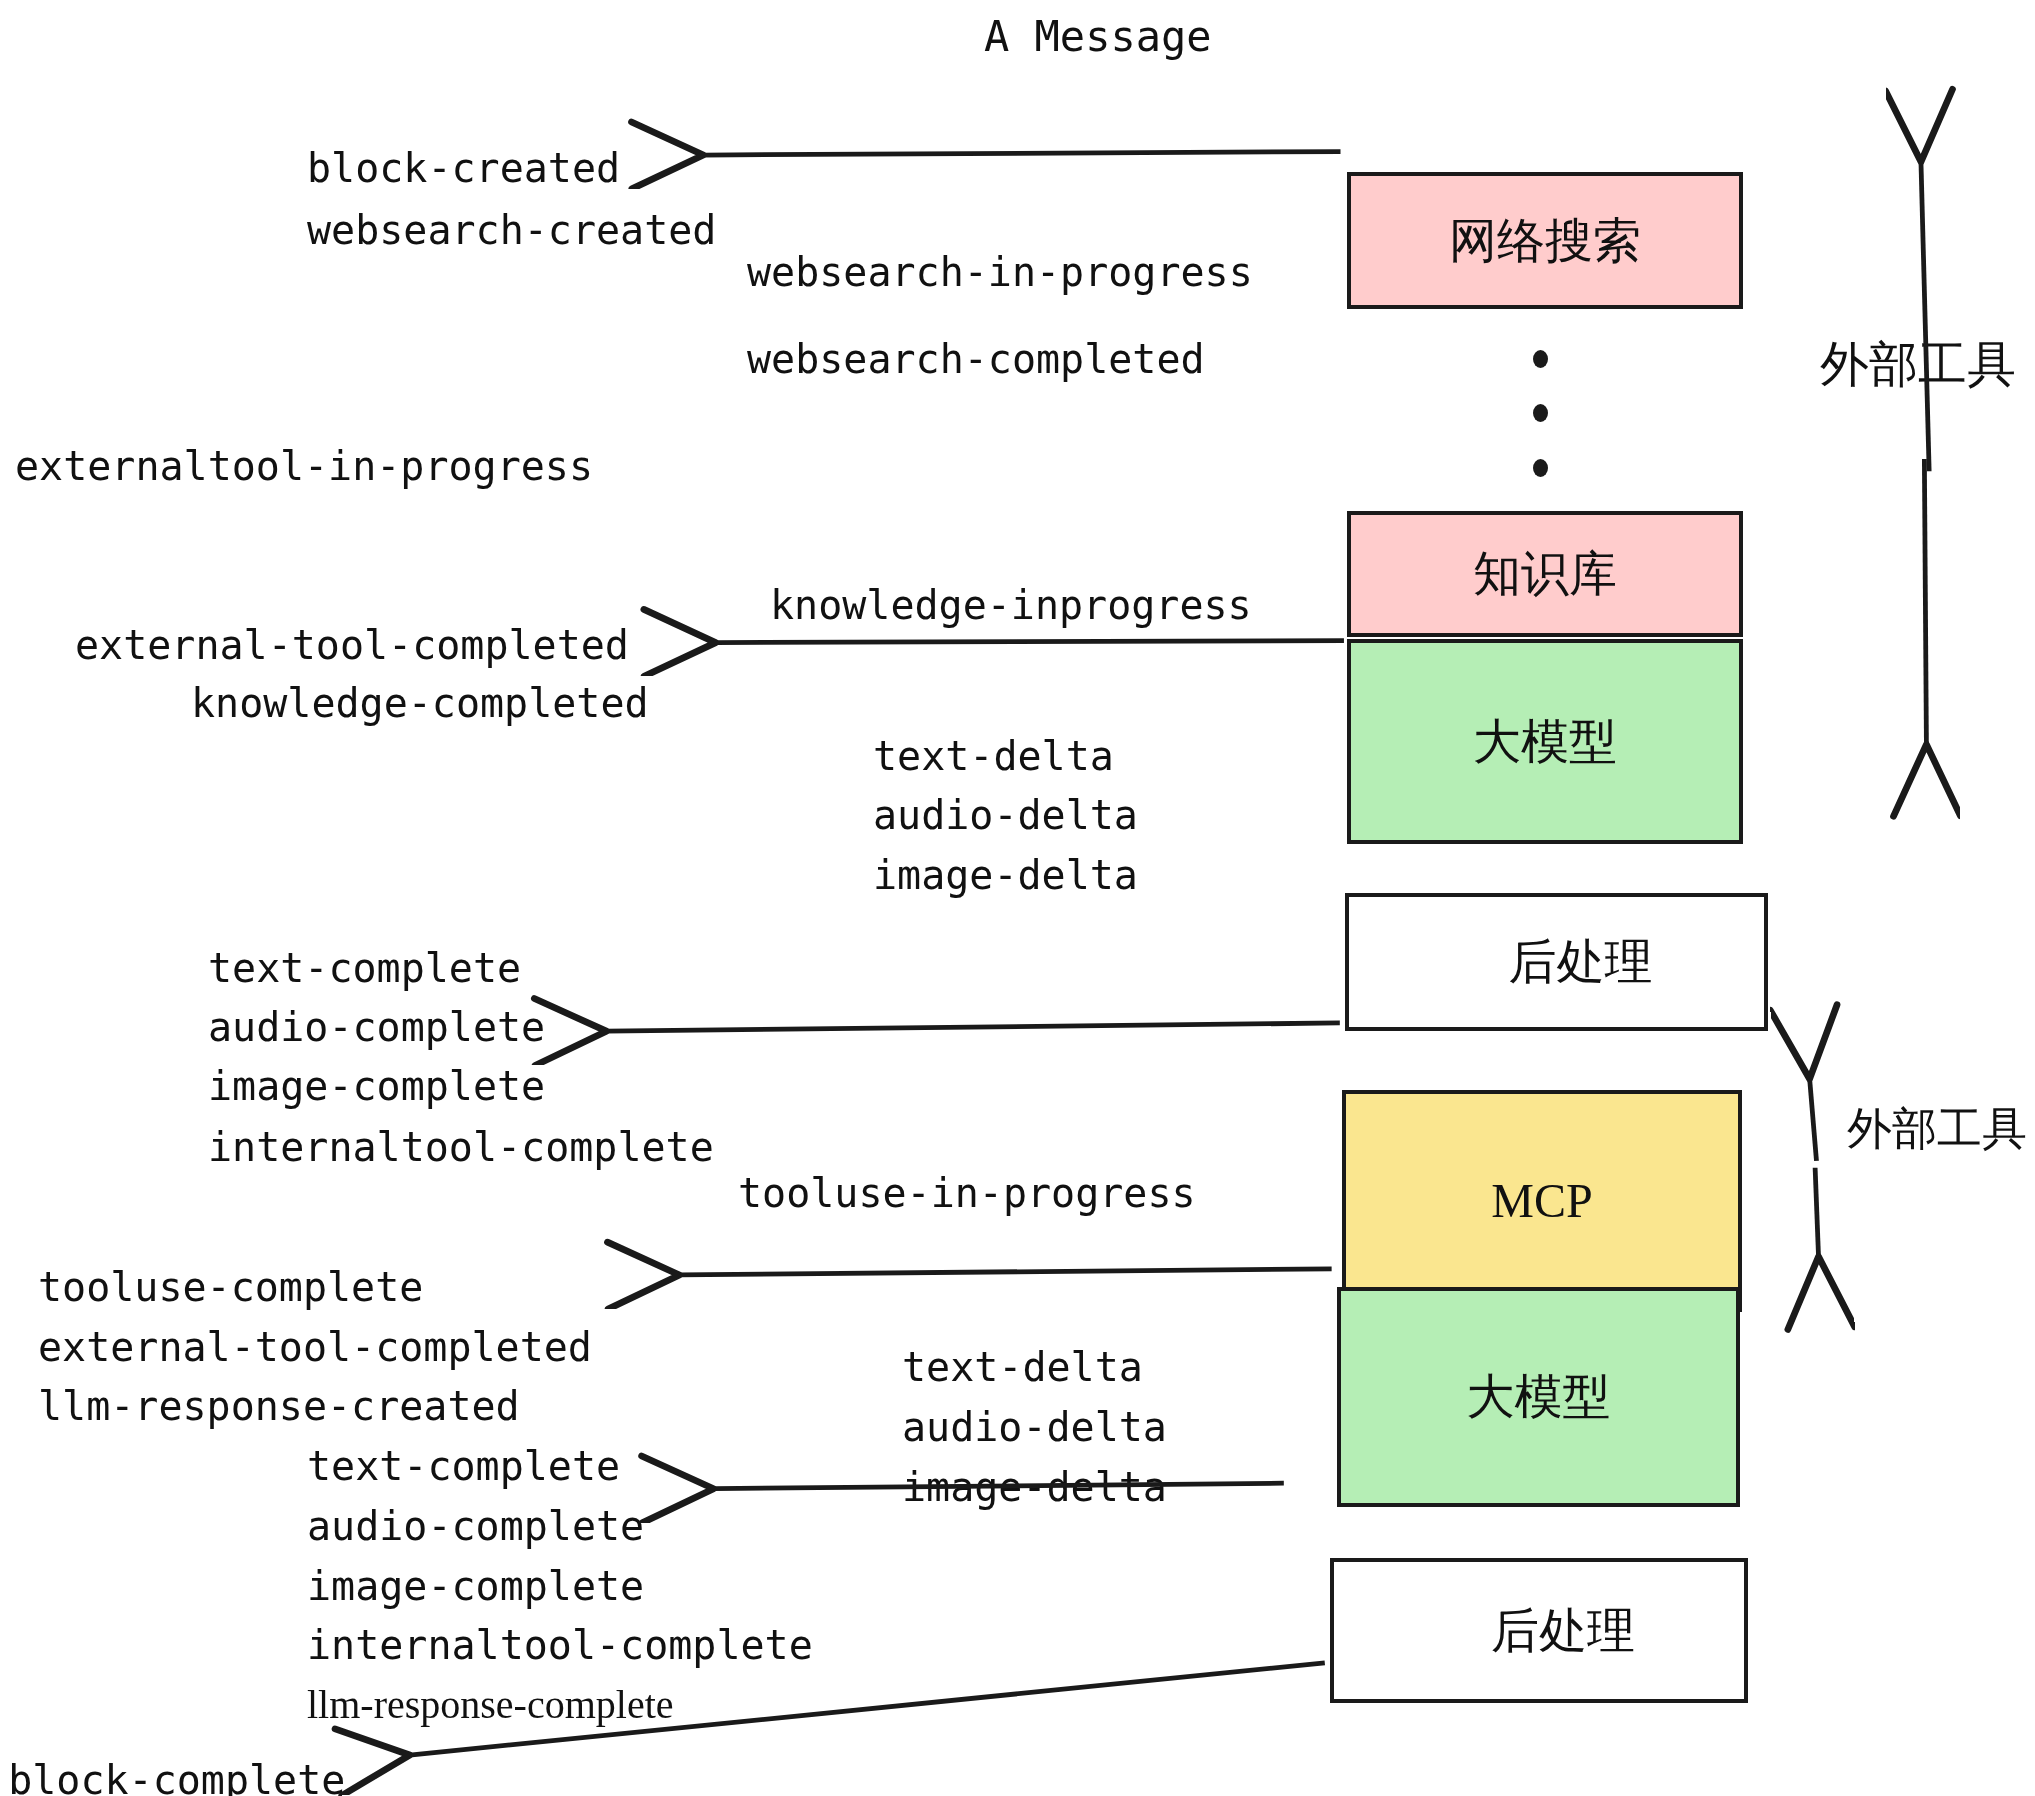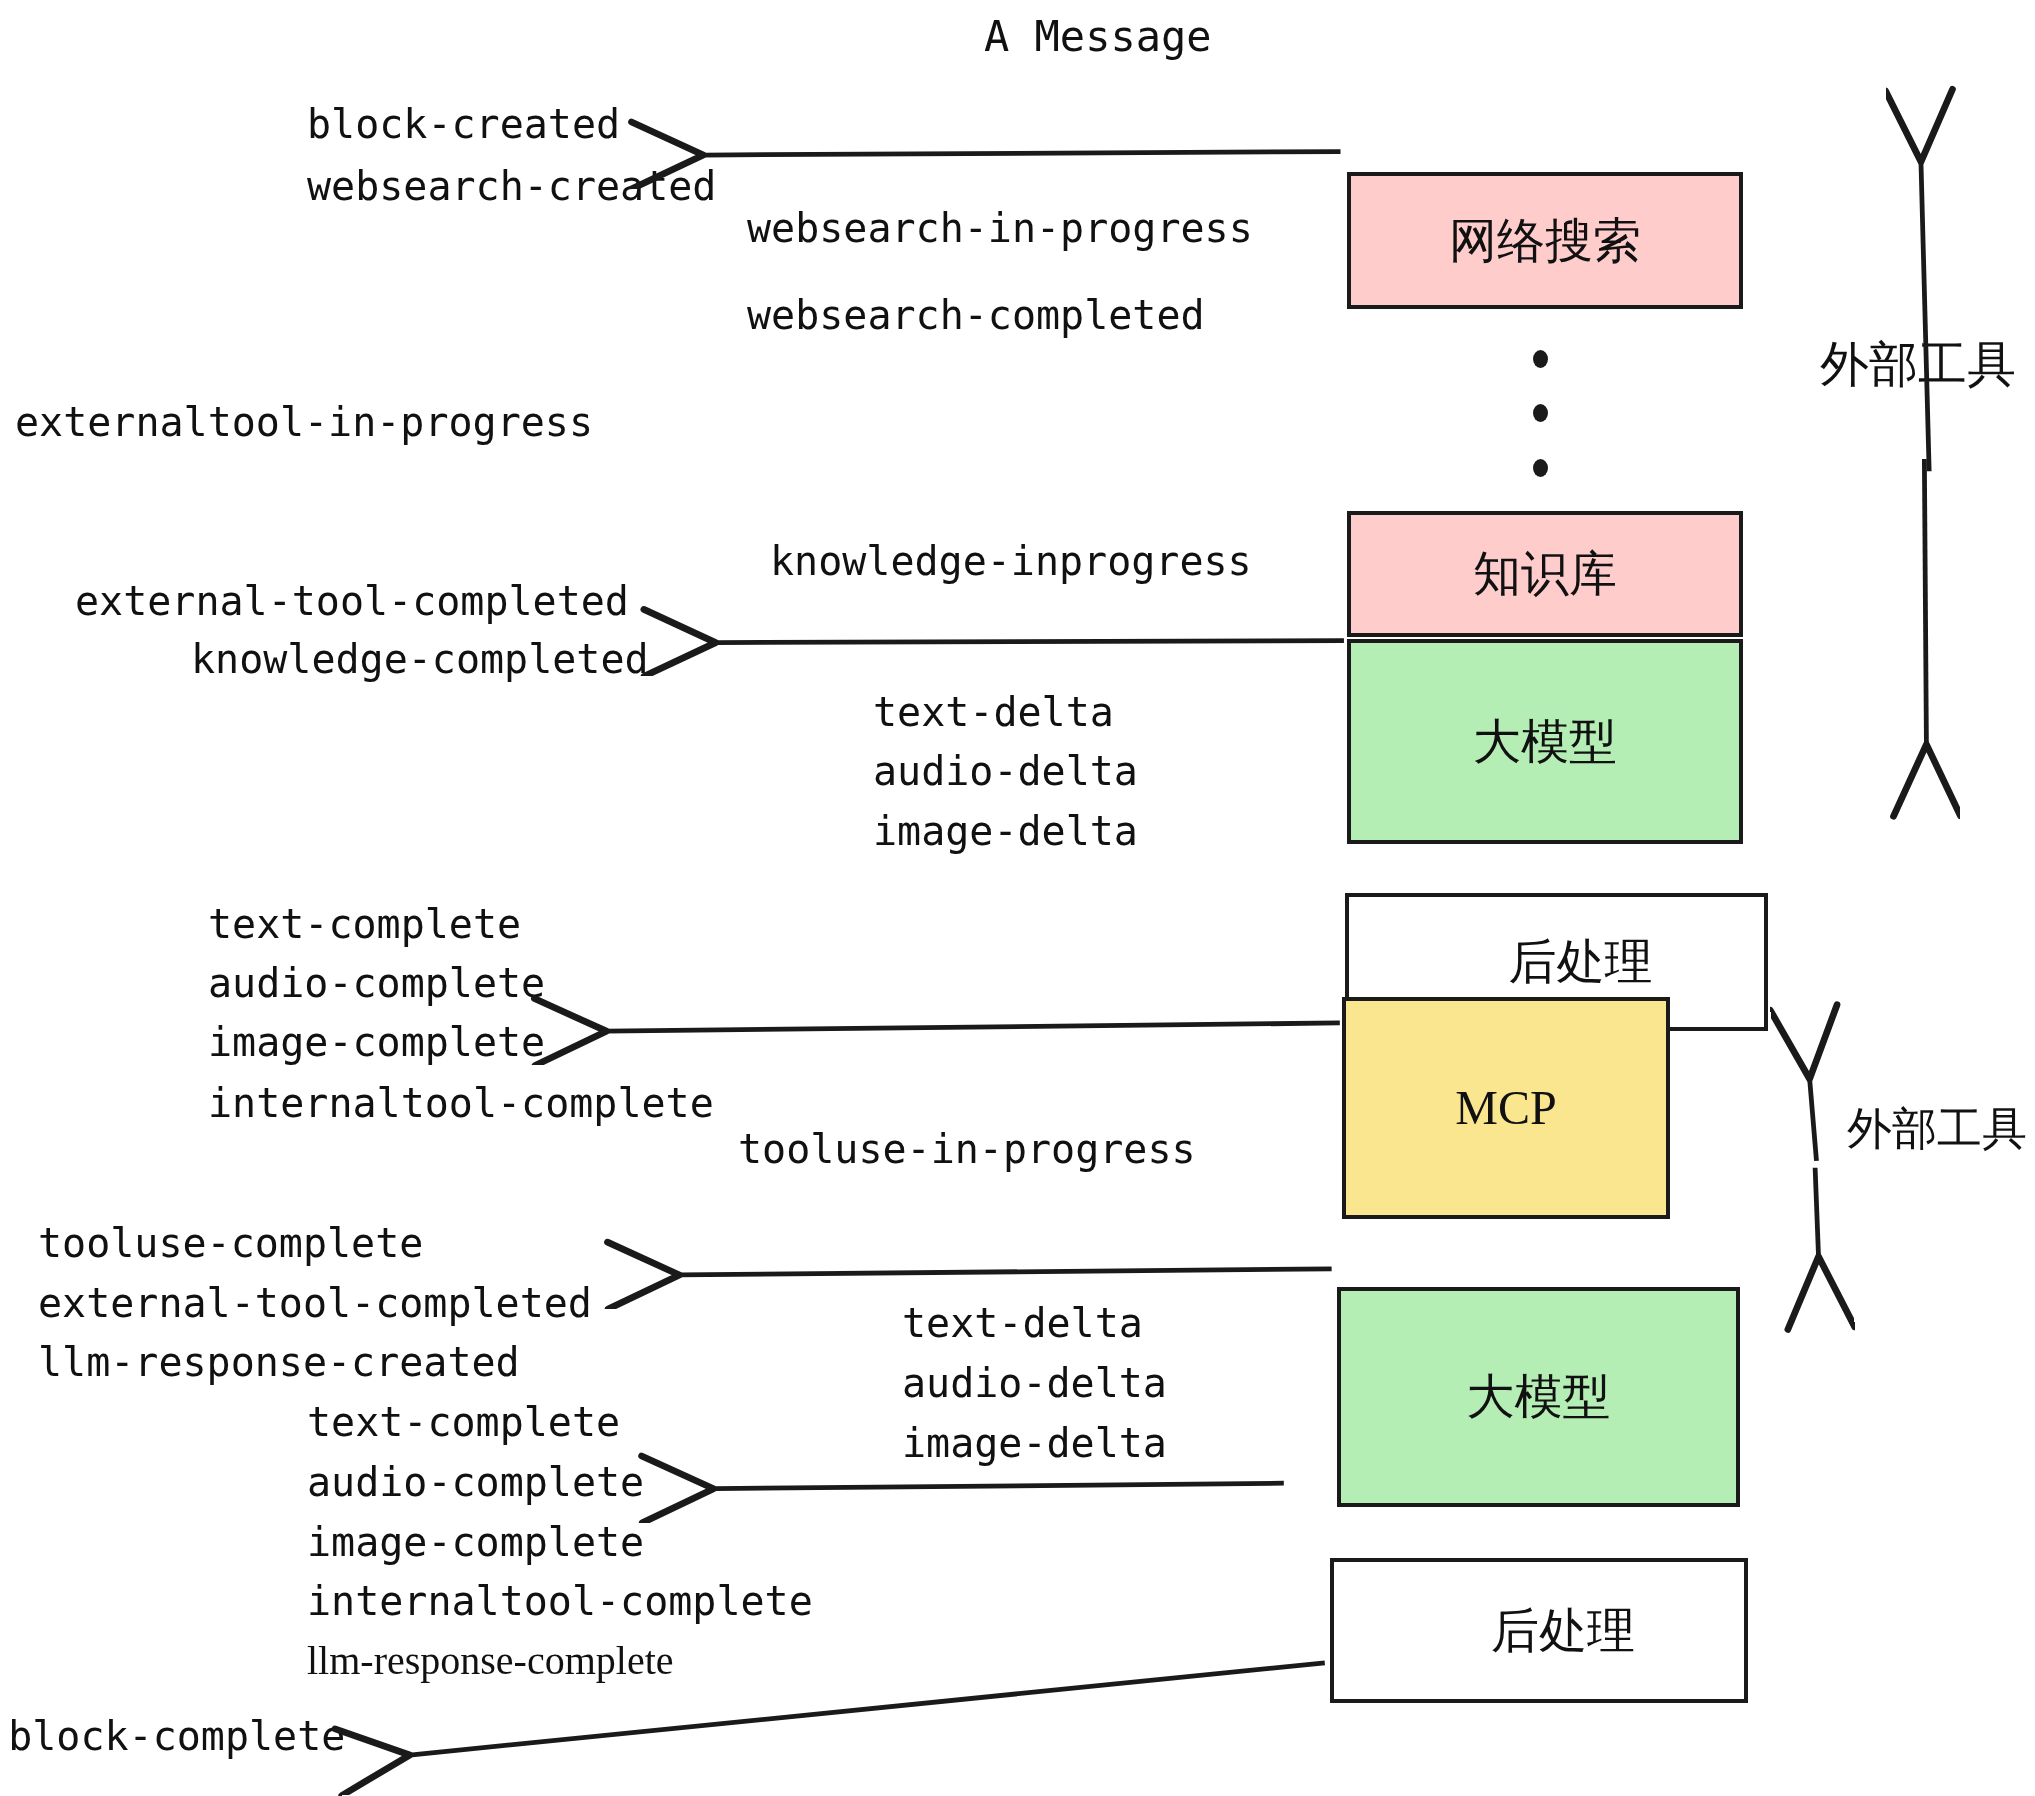--- a/index.html
+++ b/index.html
@@ -20,20 +20,21 @@
 
   
   .evt {
     position: absolute;
     font-family: "DejaVu Sans Mono", "Liberation Mono", monospace;
     font-size: 40px;
     line-height: 1;
     color: #111111;
     white-space: nowrap;
     letter-spacing: 0px;
+    margin-top: 44px;
   }
 
   
   #title {
     position: absolute;
     font-family: "DejaVu Sans Mono", "Liberation Mono", monospace;
     font-size: 42px;
     color: #111111;
     white-space: nowrap;
   }
@@ -102,21 +103,21 @@
   </div>
 
   <div class="node green" style="left:1347px; top:639px; width:396px; height:205px;">
     <span class="node-label">大模型</span>
   </div>
 
   <div class="node white" style="left:1345px; top:893px; width:423px; height:138px;">
     <span class="node-label">后处理</span>
   </div>
 
-  <div class="node yellow" style="left:1342px; top:997px; width:328px; height:222px;">
+  <div class="node yellow" style="left:1342px; top:1090px; width:400px; height:222px;">
     <span class="node-label">MCP</span>
   </div>
 
   <div class="node green" style="left:1337px; top:1287px; width:403px; height:220px;">
     <span class="node-label">大模型</span>
   </div>
 
   <div class="node white" style="left:1330px; top:1558px; width:418px; height:145px;">
     <span class="node-label">后处理</span>
   </div>

